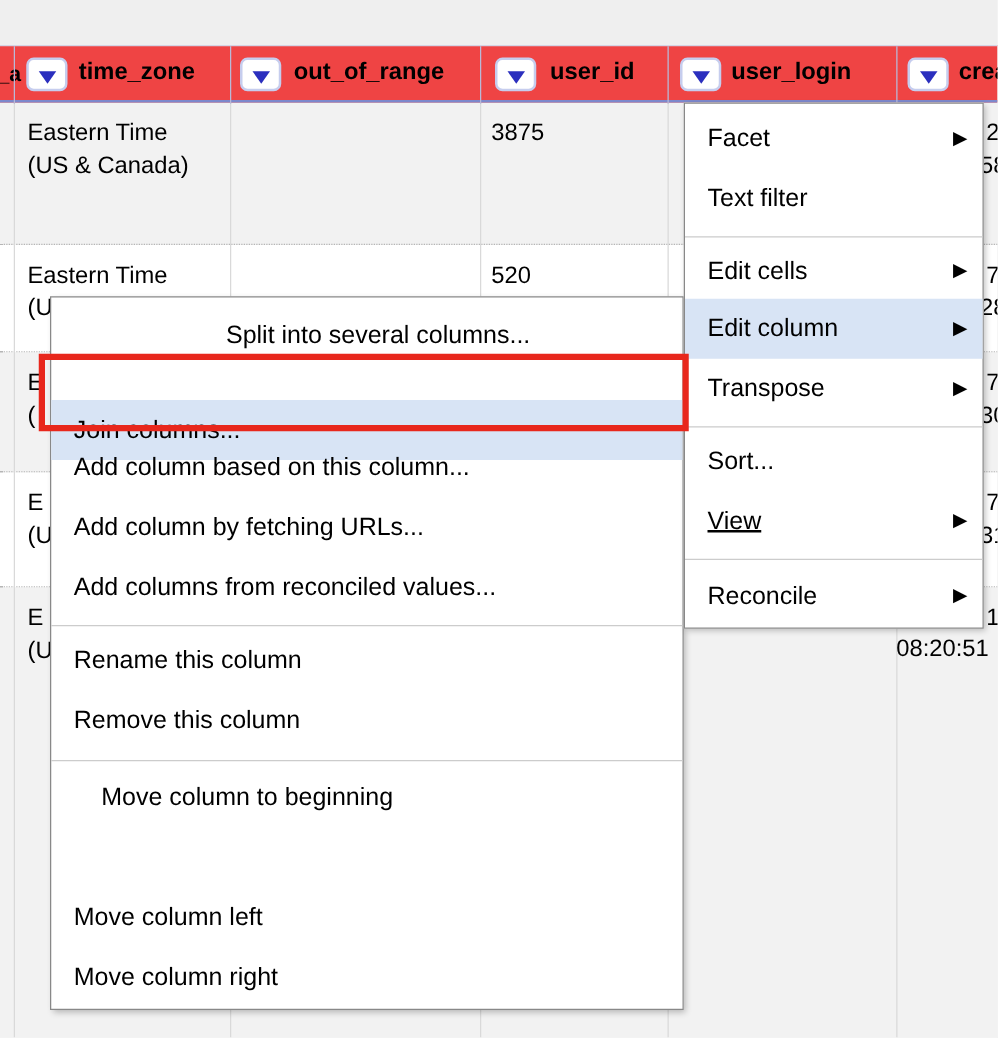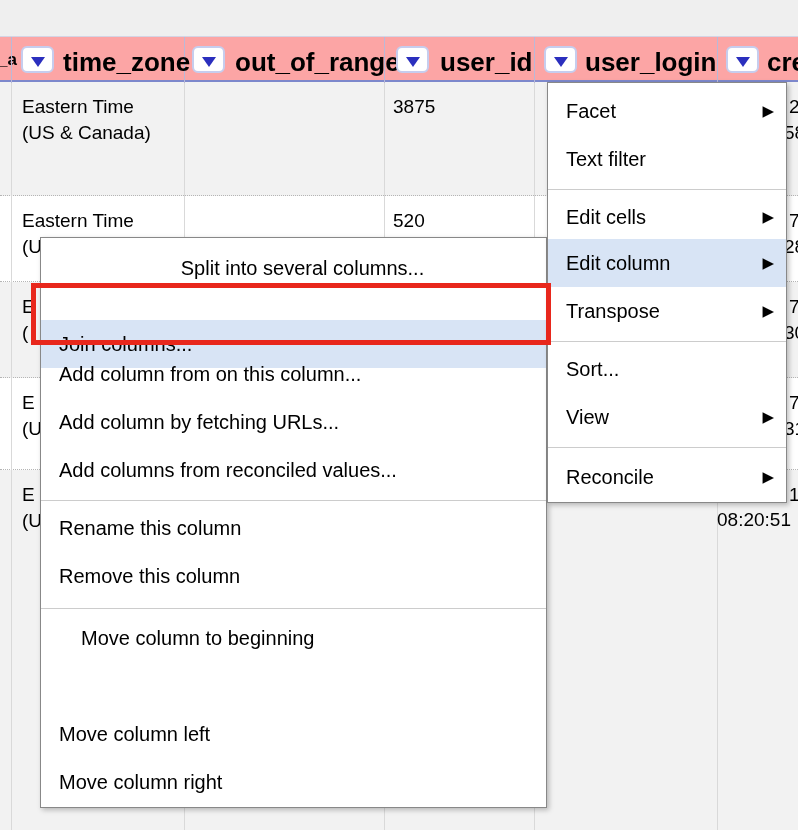--- a/index.html
+++ b/index.html
@@ -6,26 +6,26 @@
   html,body { width:798px; height:830px; }
   .screen {
     position:relative; width:798px; height:830px;
     background:#efefef; overflow:hidden;
     font-family:"Liberation Sans", sans-serif;
     color:#000;
   }
   
   .col-header-bar {
     position:absolute; left:0; top:36px; width:798px; height:46px;
-    background:#fca5a5; border-top:1px solid #d4d4e4;
+    background:#ef4444; border-top:1px solid #d4d4e4;
     border-bottom:2px solid #7d88cc;
   }
   .hdr-divider { position:absolute; top:0; width:1px; height:46px; background:#b9b9d8; }
   .hdr-label {
-    position:absolute; top:10px; font-size:26px; font-weight:bold; white-space:nowrap;
+    position:absolute; top:10px; font-size:19px; font-weight:bold; white-space:nowrap;
   }
   .hdr-frag { position:absolute; top:13px; font-size:17px; font-weight:bold; }
   .dd-btn {
     position:absolute; top:9px; width:33px; height:27px;
     background:#fff; border:2px solid #c6cdee; border-radius:6px;
     cursor:pointer;
   }
   .dd-tri {
     position:absolute; left:8px; top:9px; width:0; height:0;
     border-left:7px solid transparent; border-right:7px solid transparent;
@@ -131,41 +131,41 @@
 
     <div class="dd-btn" style="left:726px;">
         <div class="dd-tri"></div>
       </div>
     <span class="hdr-label" style="left:767px;">crea</span>
   </div>
 
   <div class="menu" style="left:40px; top:237px; width:507px; height:571px;">
     <div class="mi" style="top:6px;text-align:center;"><span>Split into several columns...</span></div>
     <div class="mi hl" style="top:54px;margin-top:28px;"><span>Join columns...</span></div>
-    <div class="mi" style="top:112px;"><span>Add column from on this column...</span></div>
+    <div class="mi" style="top:112px;"><span>Add column based on this column...</span></div>
     <div class="mi" style="top:160px;"><span>Add column by fetching URLs...</span></div>
     <div class="mi" style="top:208px;"><span>Add columns from reconciled values...</span></div>
     <div class="msep" style="top:262px;"></div>
     <div class="mi" style="top:266px;"><span>Rename this column</span></div>
     <div class="mi" style="top:314px;"><span>Remove this column</span></div>
     <div class="msep" style="top:370px;"></div>
     <div class="mi" style="top:376px;padding-left:40px;"><span>Move column to beginning</span></div>
     <div class="mi" style="top:472px;"><span>Move column left</span></div>
     <div class="mi" style="top:520px;"><span>Move column right</span></div>
   </div>
 
   <div class="menu" style="left:547px; top:82px; width:240px; height:421px;">
     <div class="mi" style="top:4px;"><span>Facet</span><span class="arr">▶</span></div>
     <div class="mi" style="top:52px;"><span>Text filter</span></div>
     <div class="msep" style="top:106px;"></div>
     <div class="mi" style="top:110px;"><span>Edit cells</span><span class="arr">▶</span></div>
     <div class="mi hl" style="top:156px;"><span>Edit column</span><span class="arr">▶</span></div>
     <div class="mi" style="top:204px;"><span>Transpose</span><span class="arr">▶</span></div>
     <div class="msep" style="top:258px;"></div>
     <div class="mi" style="top:262px;"><span>Sort...</span></div>
-    <div class="mi" style="top:310px;"><span>View</span><span class="arr">▶</span></div>
+    <div class="mi" style="top:310px;text-decoration:underline;"><span>View</span><span class="arr">▶</span></div>
     <div class="msep" style="top:364px;"></div>
     <div class="mi" style="top:370px;"><span>Reconcile</span><span class="arr">▶</span></div>
   </div>
 
   <div class="red-box"></div>
 
 </div>
 
 </body></html>

